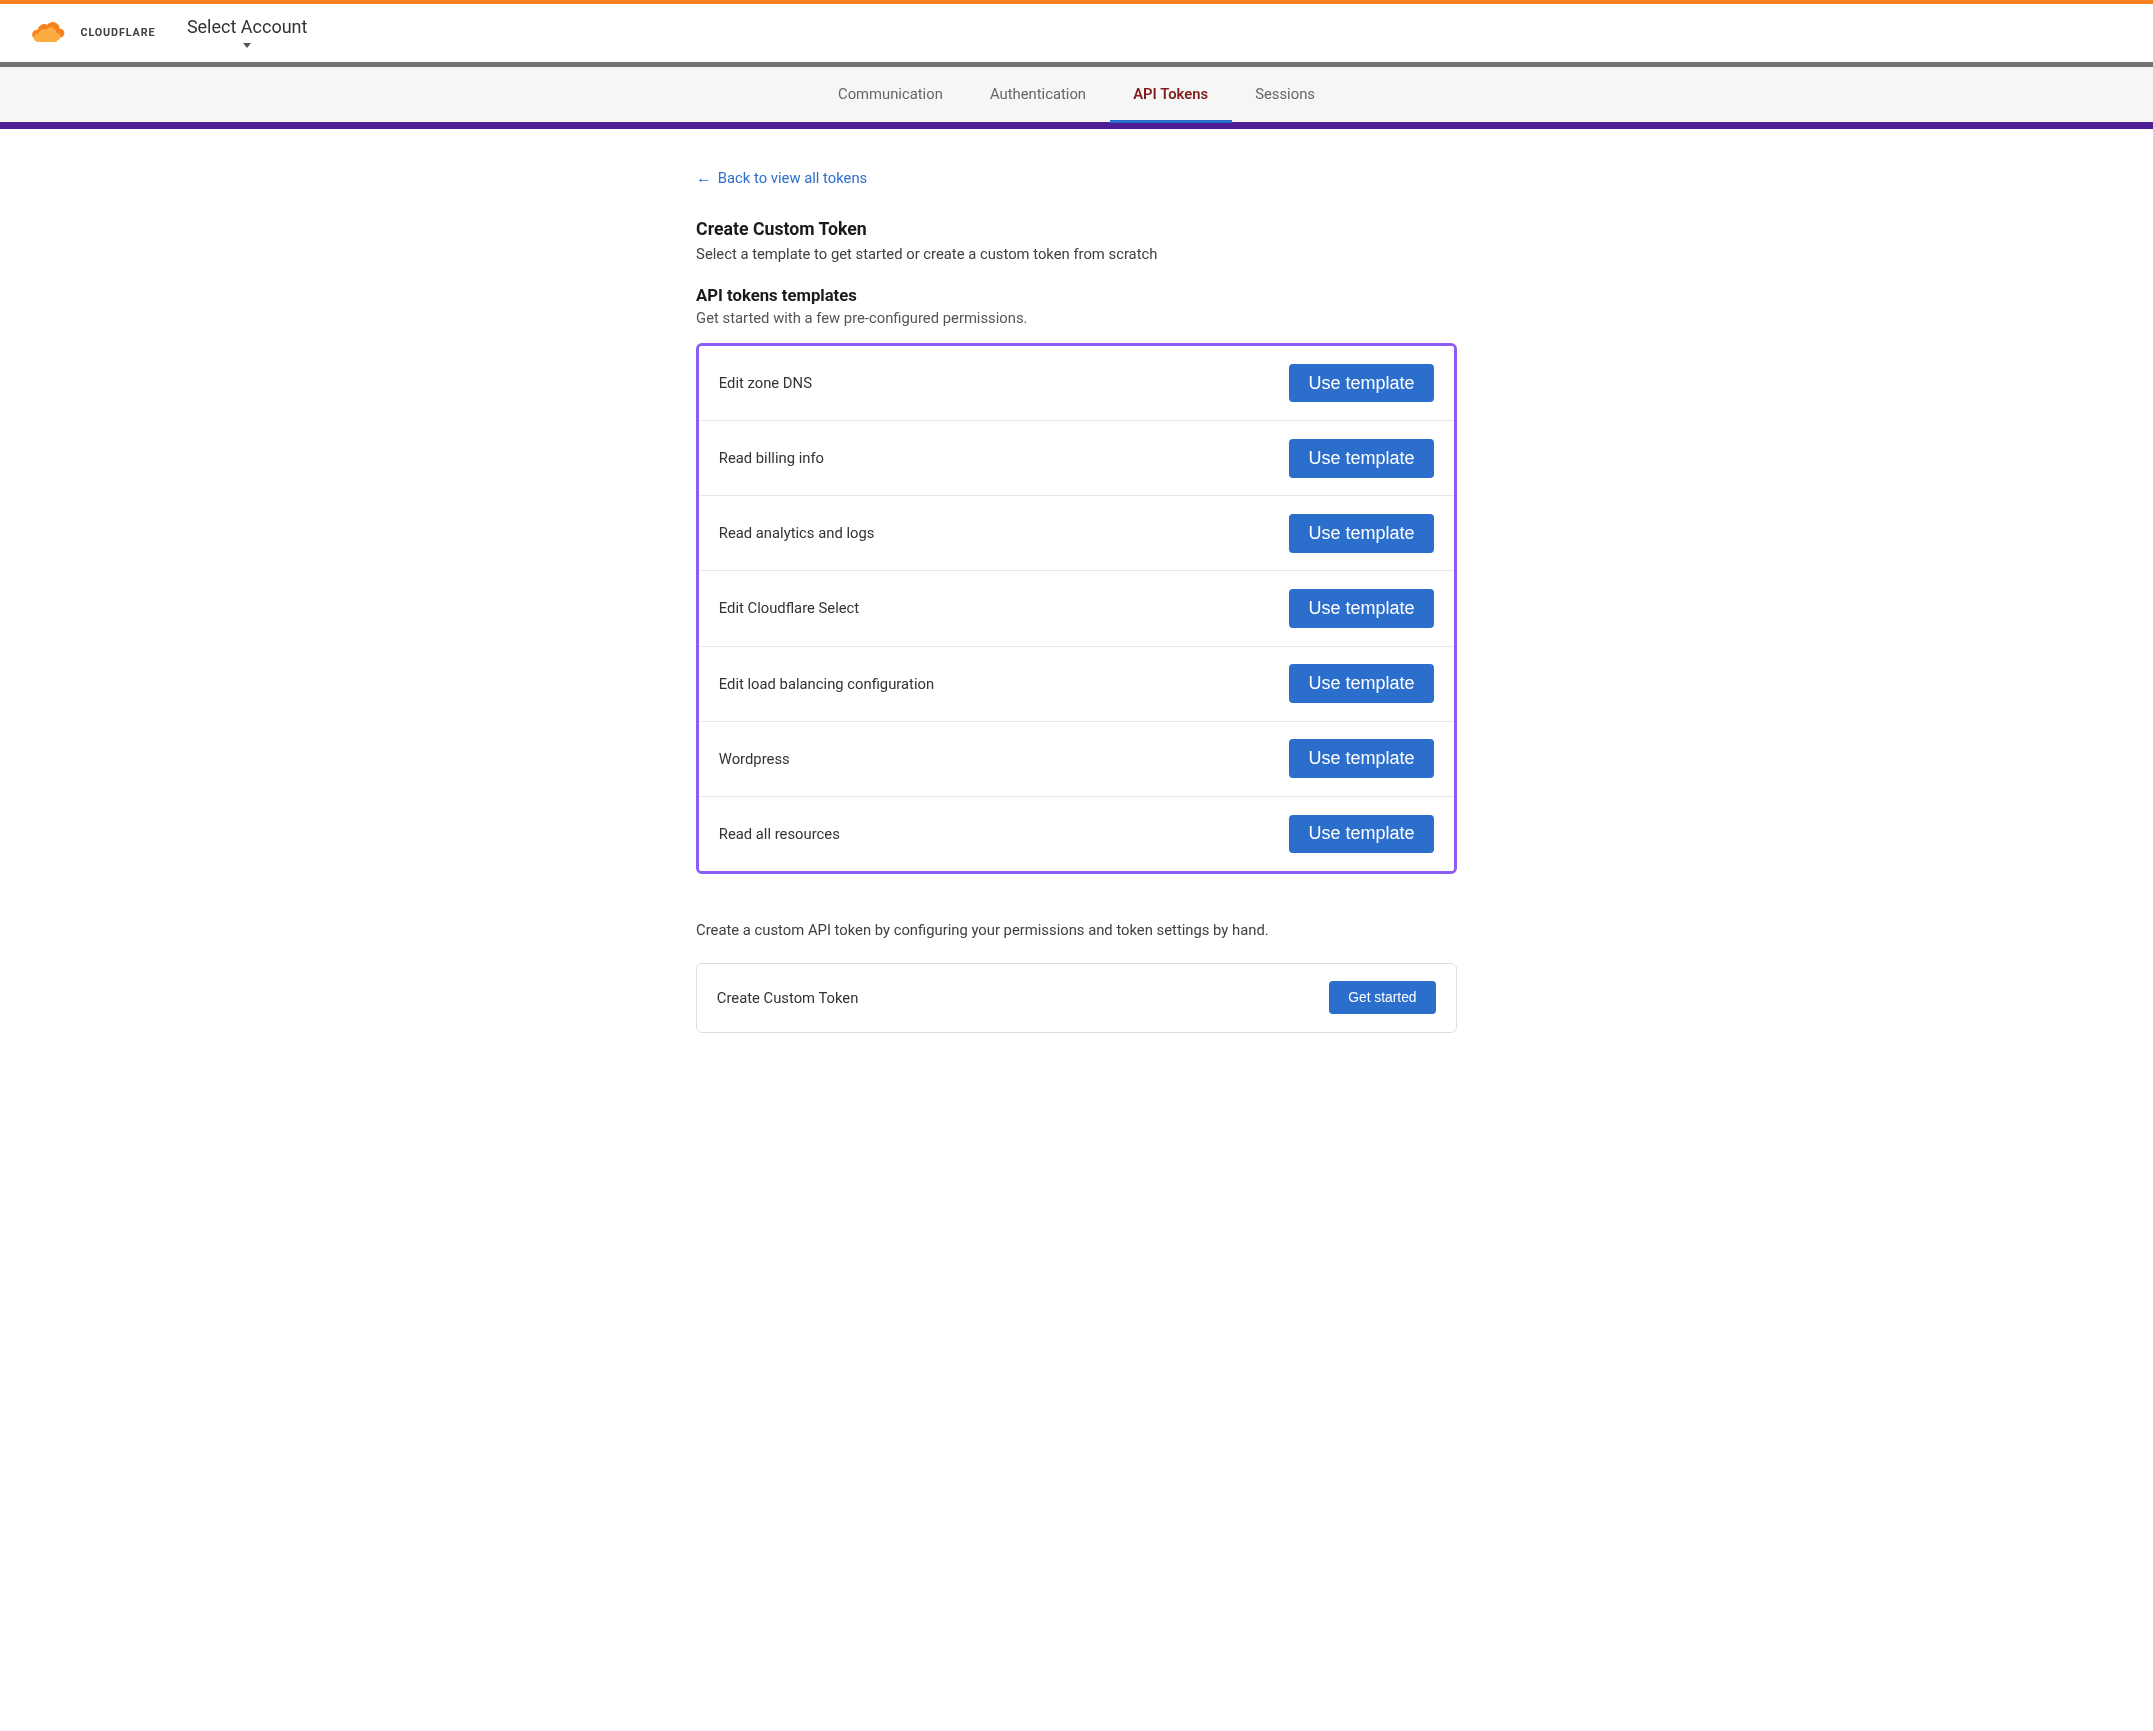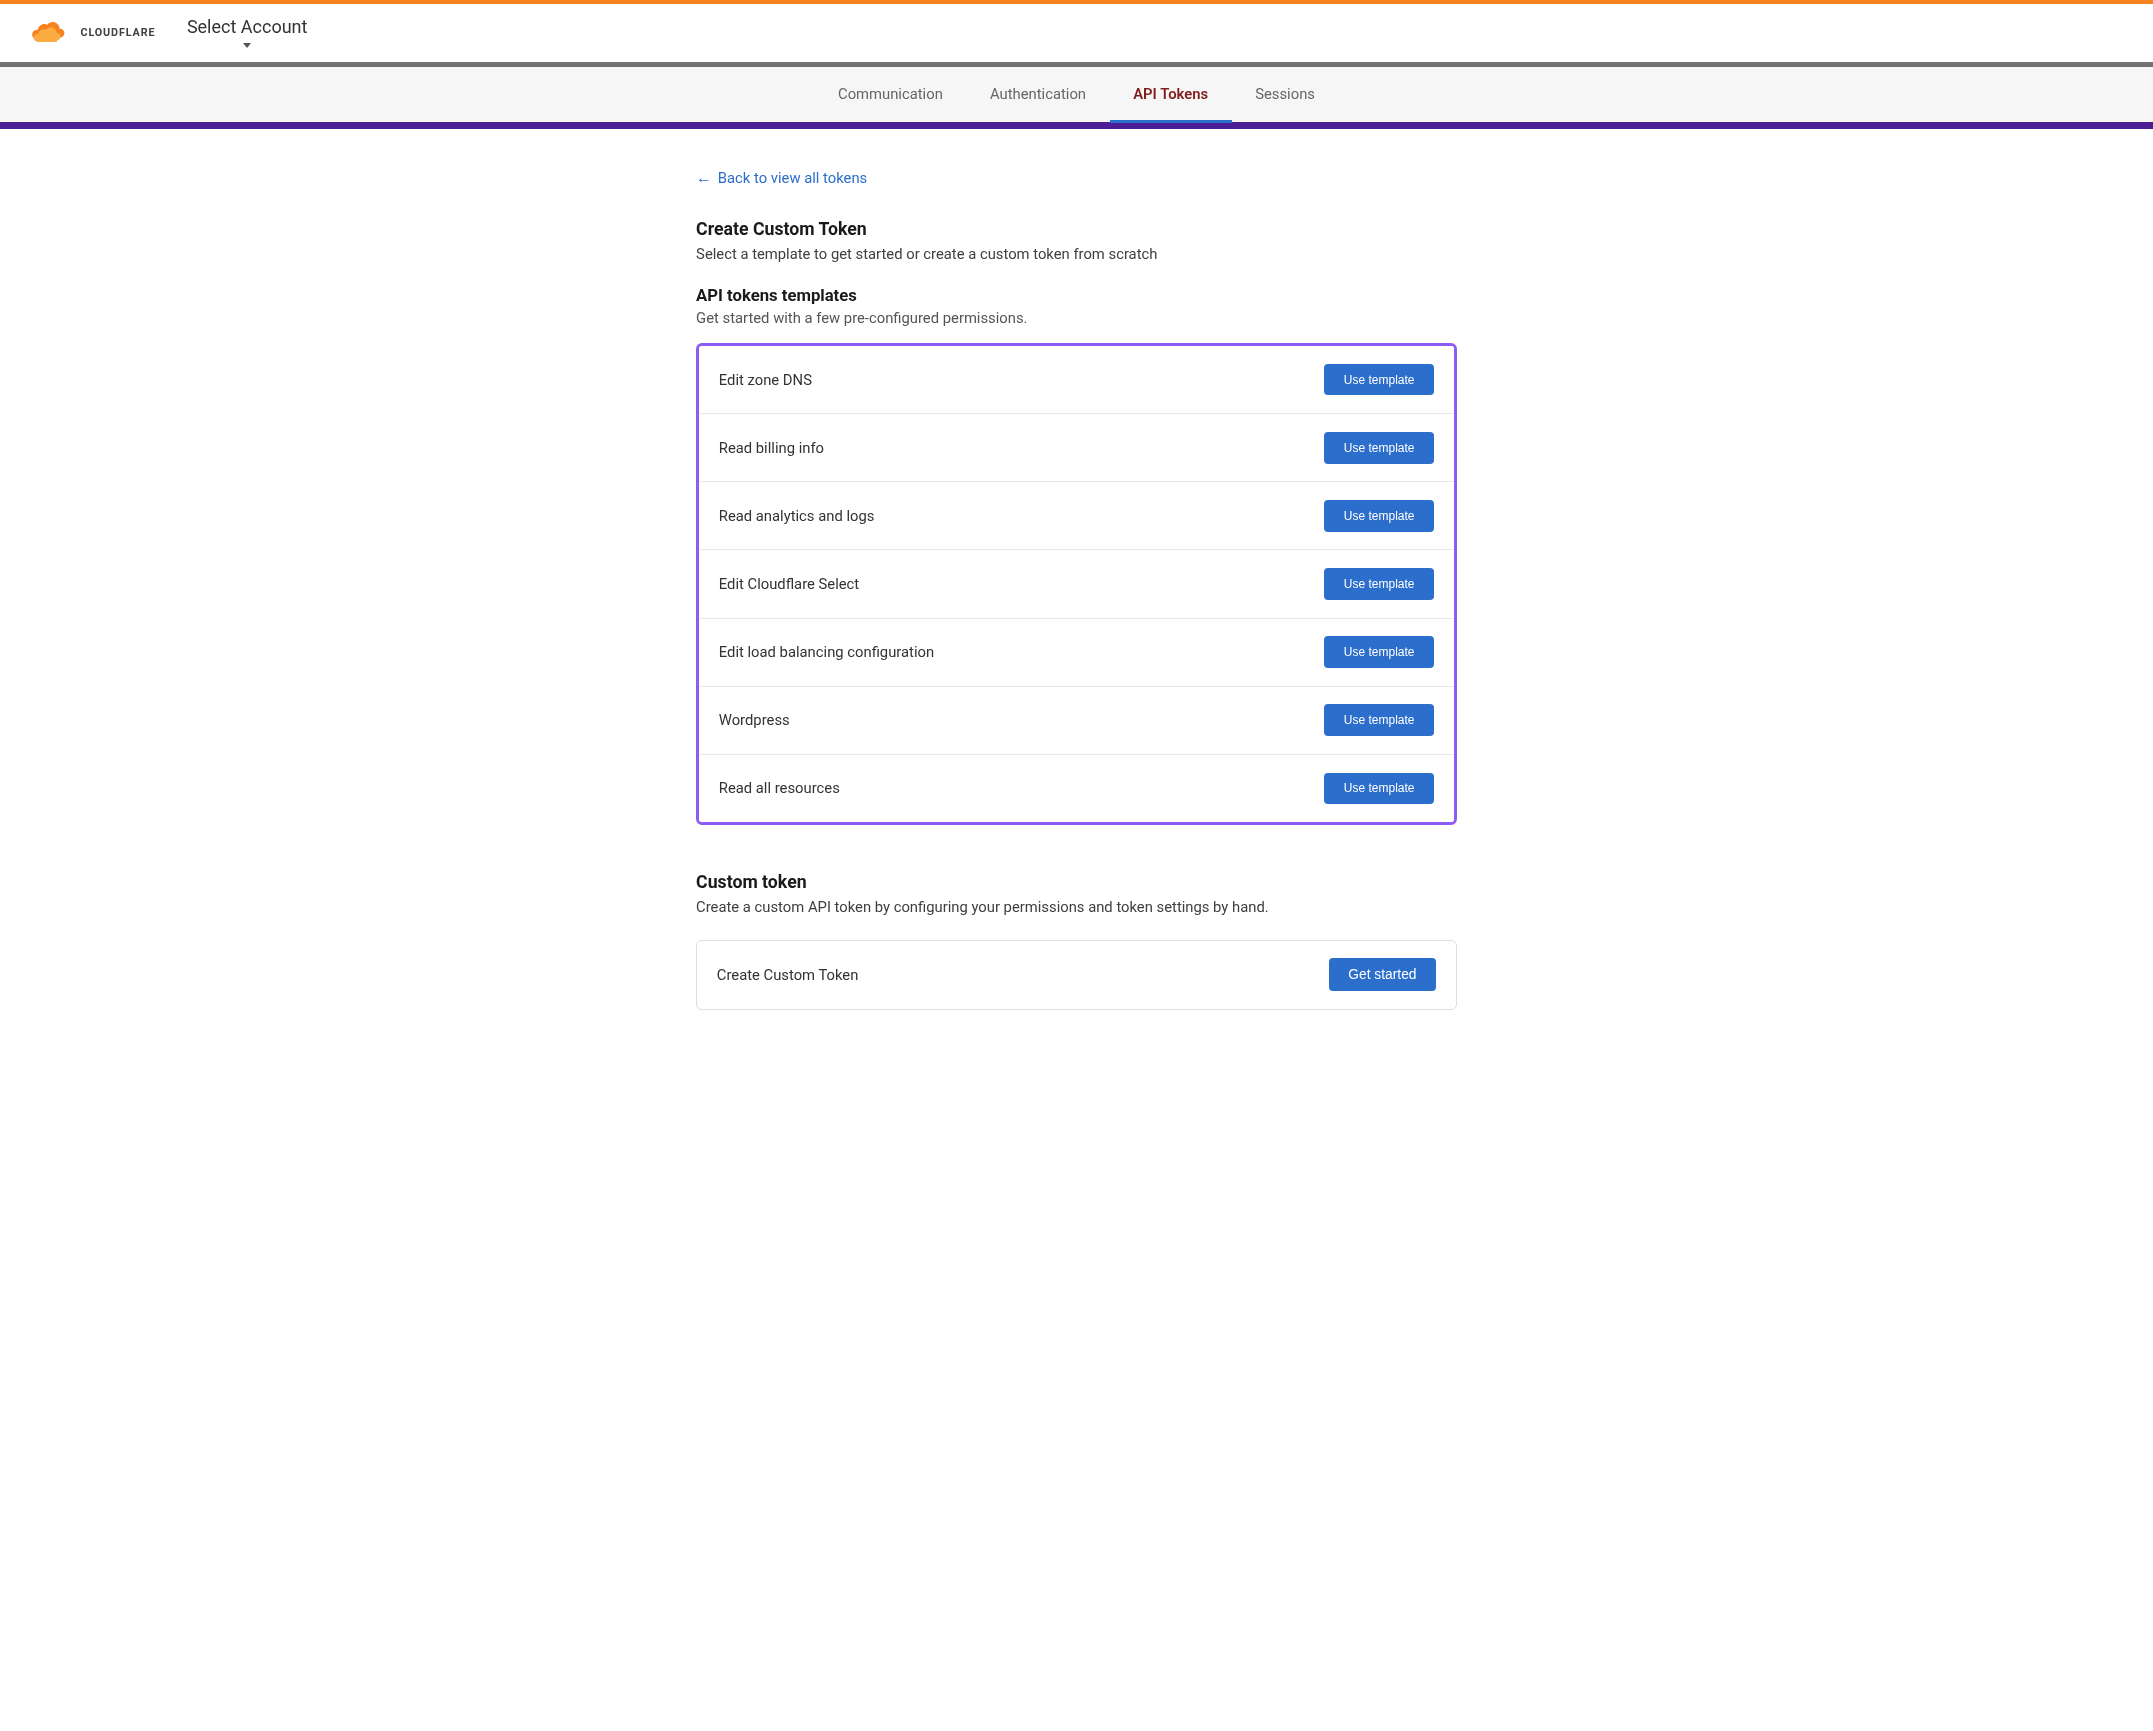--- a/index.html
+++ b/index.html
@@ -161,21 +161,21 @@
       color: #333;
     }
 
     
     .btn-template {
       background: #2c6ecb;
       color: #fff;
       border: none;
       border-radius: 3.9px;
       padding: 8.9px 19.7px;
-      font-size: 12px;
+      font-size: 18px;
       cursor: pointer;
       white-space: nowrap;
       font-weight: 500;
     }
 
     
     .custom-section {
       margin-top: 7.9px;
     }
     .custom-row {
@@ -277,21 +277,20 @@
         </div>
         <div class="template-row">
           <span class="template-name">Read all resources</span>
           <button class="btn-template">Use template</button>
         </div>
       </div>
   </div>
 
   
   <div class="custom-section">
-    <div class="section-title">Custom token</div>
     <div class="section-desc">Create a custom API token by configuring your permissions and token settings by hand.</div>
     <div class="custom-row">
       <span class="custom-row-label">Create Custom Token</span>
       <button class="btn-get-started">Get started</button>
     </div>
   </div>
 
 </div>
 
 

